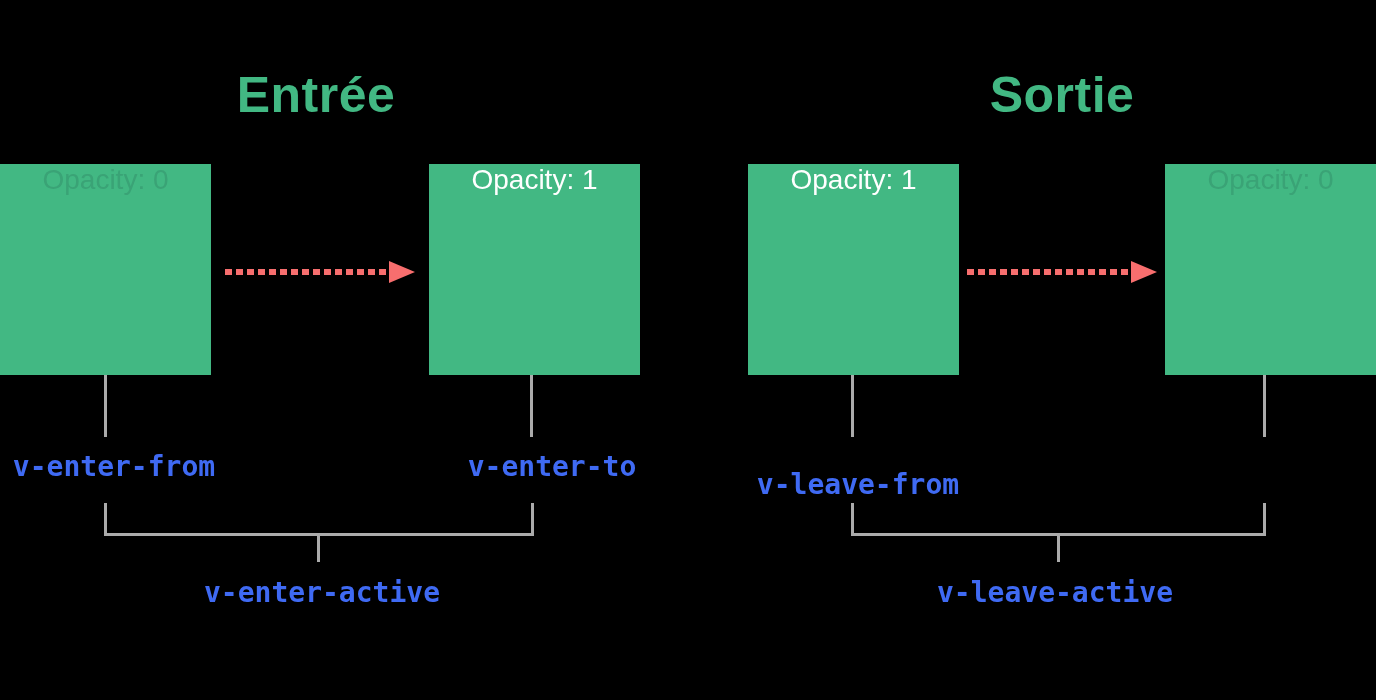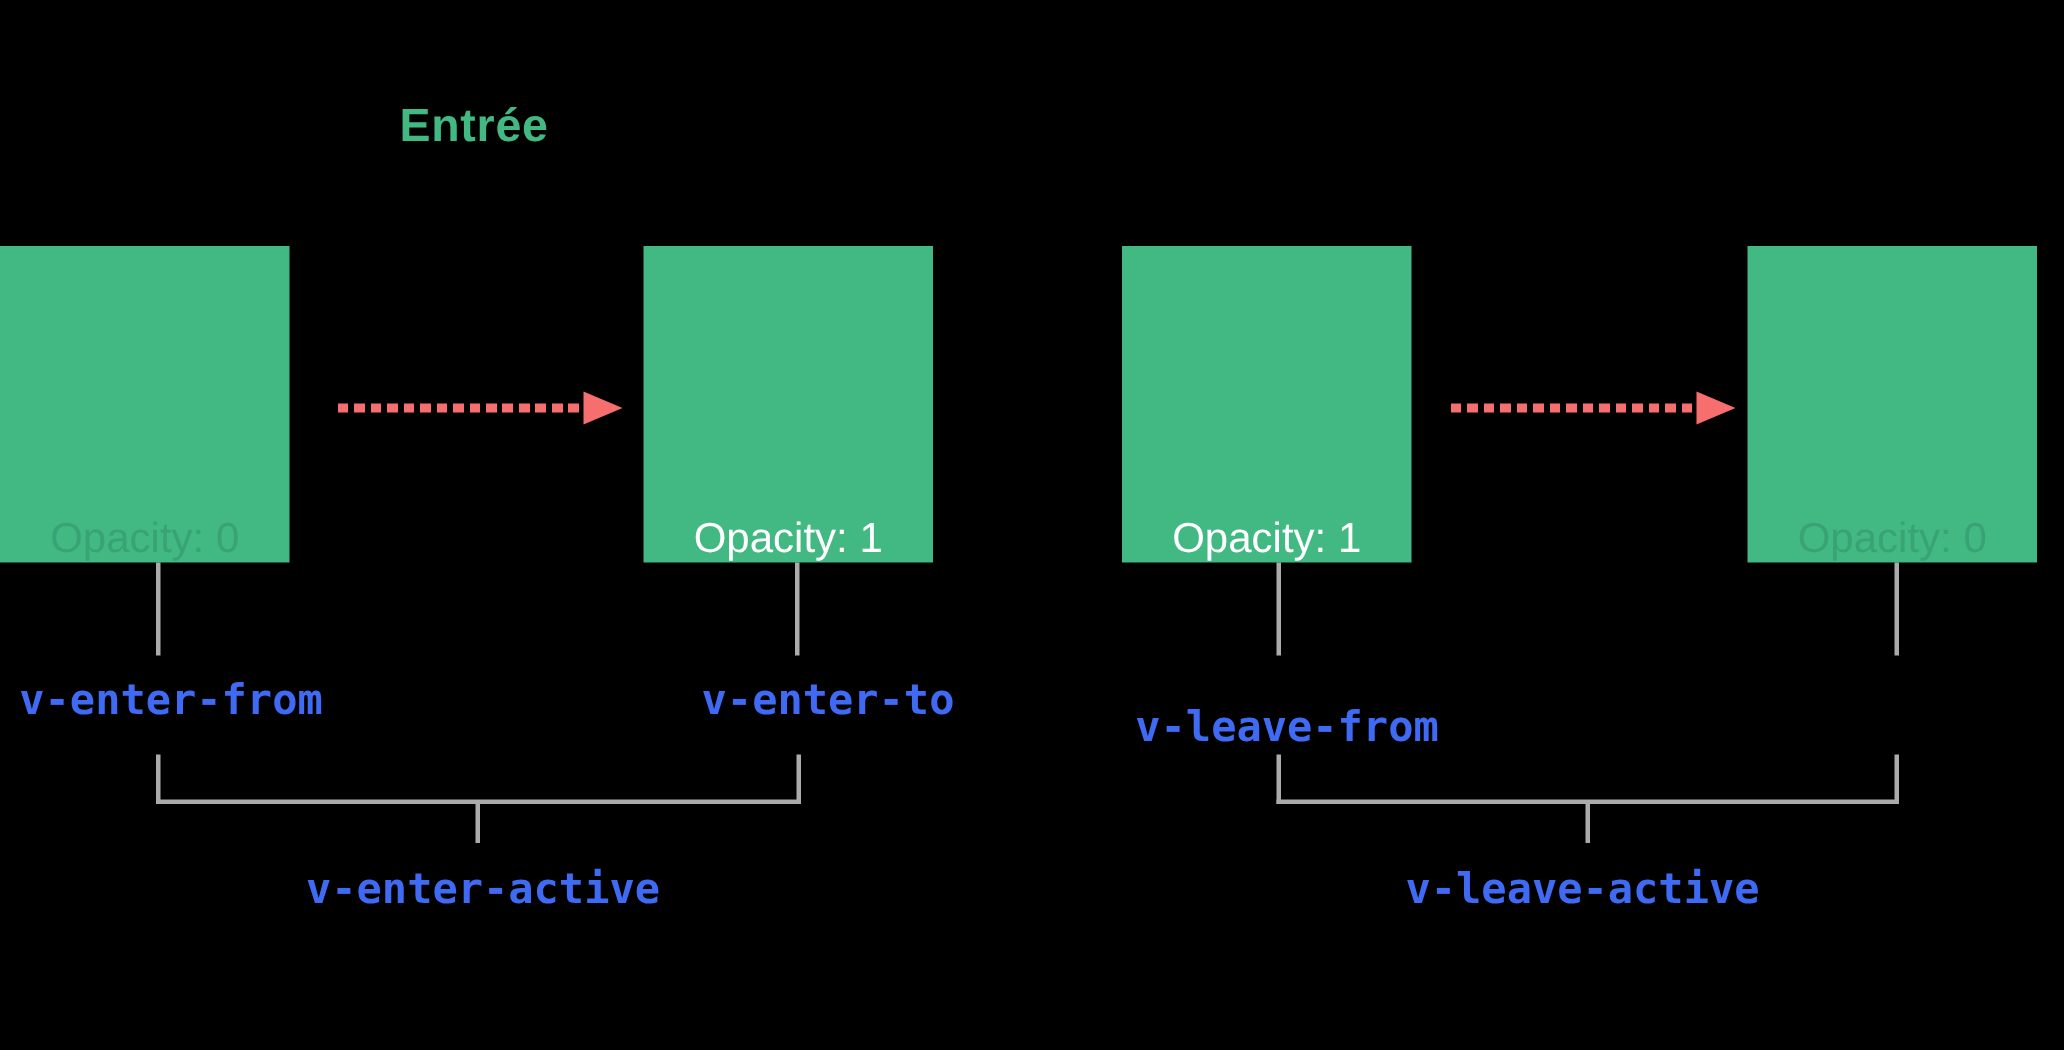--- a/index.html
+++ b/index.html
@@ -18,33 +18,33 @@
     width:1376px;height:700px;
     background:var(--background);
     overflow:hidden;
     font-family:"Liberation Sans", sans-serif;
   }
   .section-title{
     position:absolute;
     top:66px;
     transform:translateX(-50%);
     color:var(--title_green);
-    font-size:31px;
+    font-size:50px;
     font-weight:700;
     letter-spacing:.5px;
     white-space:nowrap;
   }
   .title-enter{left:316px;}
   .title-leave{left:1062px;}
   .state-box{
     position:absolute;
     top:164px;
-    width:193px;height:211px;
+    width:211px;height:211px;
     background:var(--box_green);
-    display:flex;align-items:flex-end;justify-content:center;
+    display:flex;align-items:flex-start;justify-content:center;
   }
   .box-1{left:0;}
   .box-2{left:429px;}
   .box-3{left:748px;}
   .box-4{left:1165px;}
   .box-label{
     font-size:28px;
     white-space:nowrap;
   }
   .box-label.bright{color:var(--box_text_bright);}
@@ -114,20 +114,21 @@
   .row-active{top:576px;}
   .lbl-enter-active{left:322px;}
   .lbl-leave-active{left:1055px;}
 </style>
 </head>
 <body>
 
 <div class="canvas">
 
   <div class="section-title title-enter">Entrée</div>
+  <div class="section-title title-leave">Sortie</div>
 
   <div class="state-box box-1">
     <span class="box-label faint">Opacity: 0</span>
   </div>
   <div class="arrow arrow-1">
     <span class="arrow-dashes"></span>
     <span class="arrow-head"></span>
   </div>
   <div class="state-box box-2">
     <span class="box-label bright">Opacity: 1</span>

